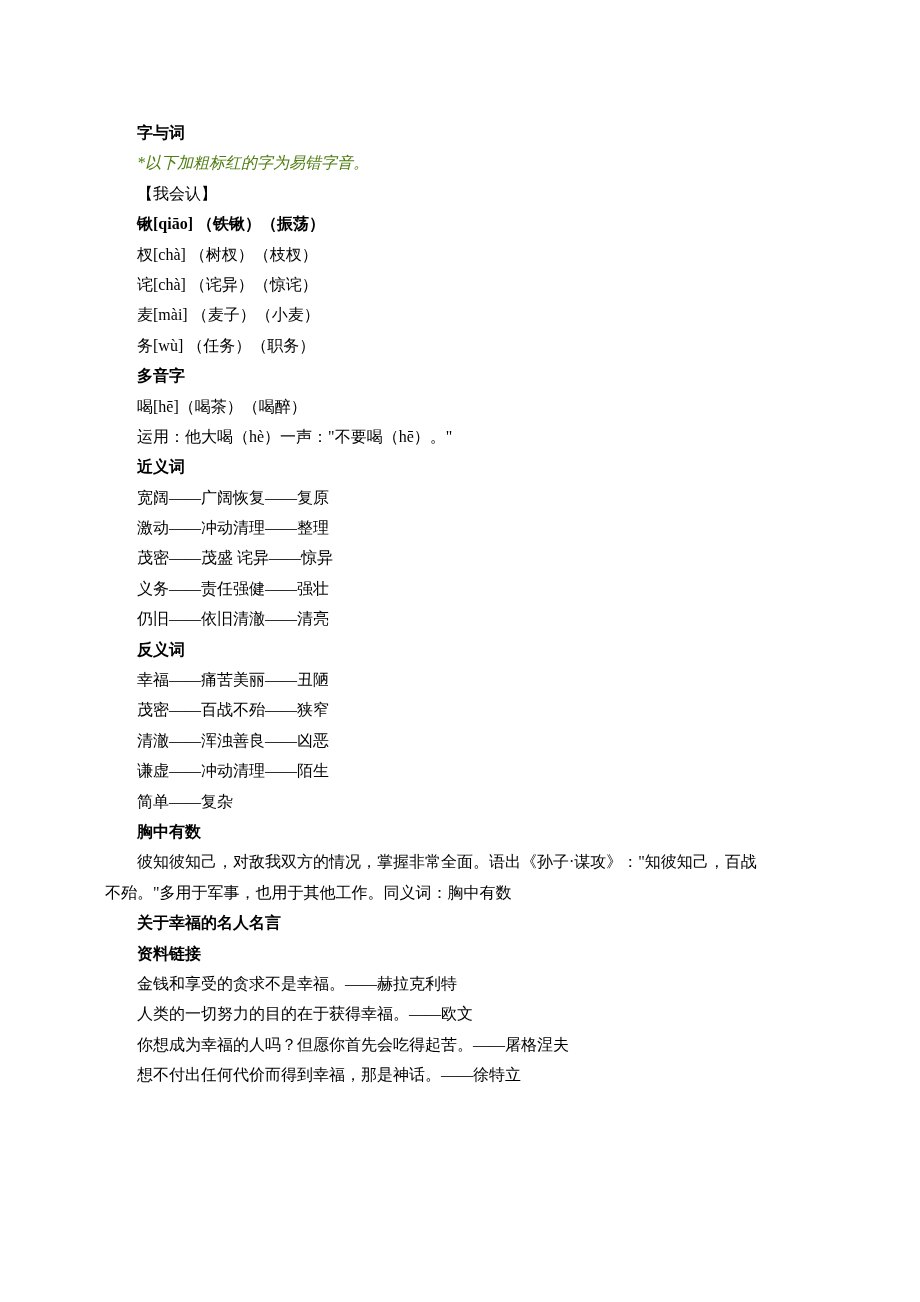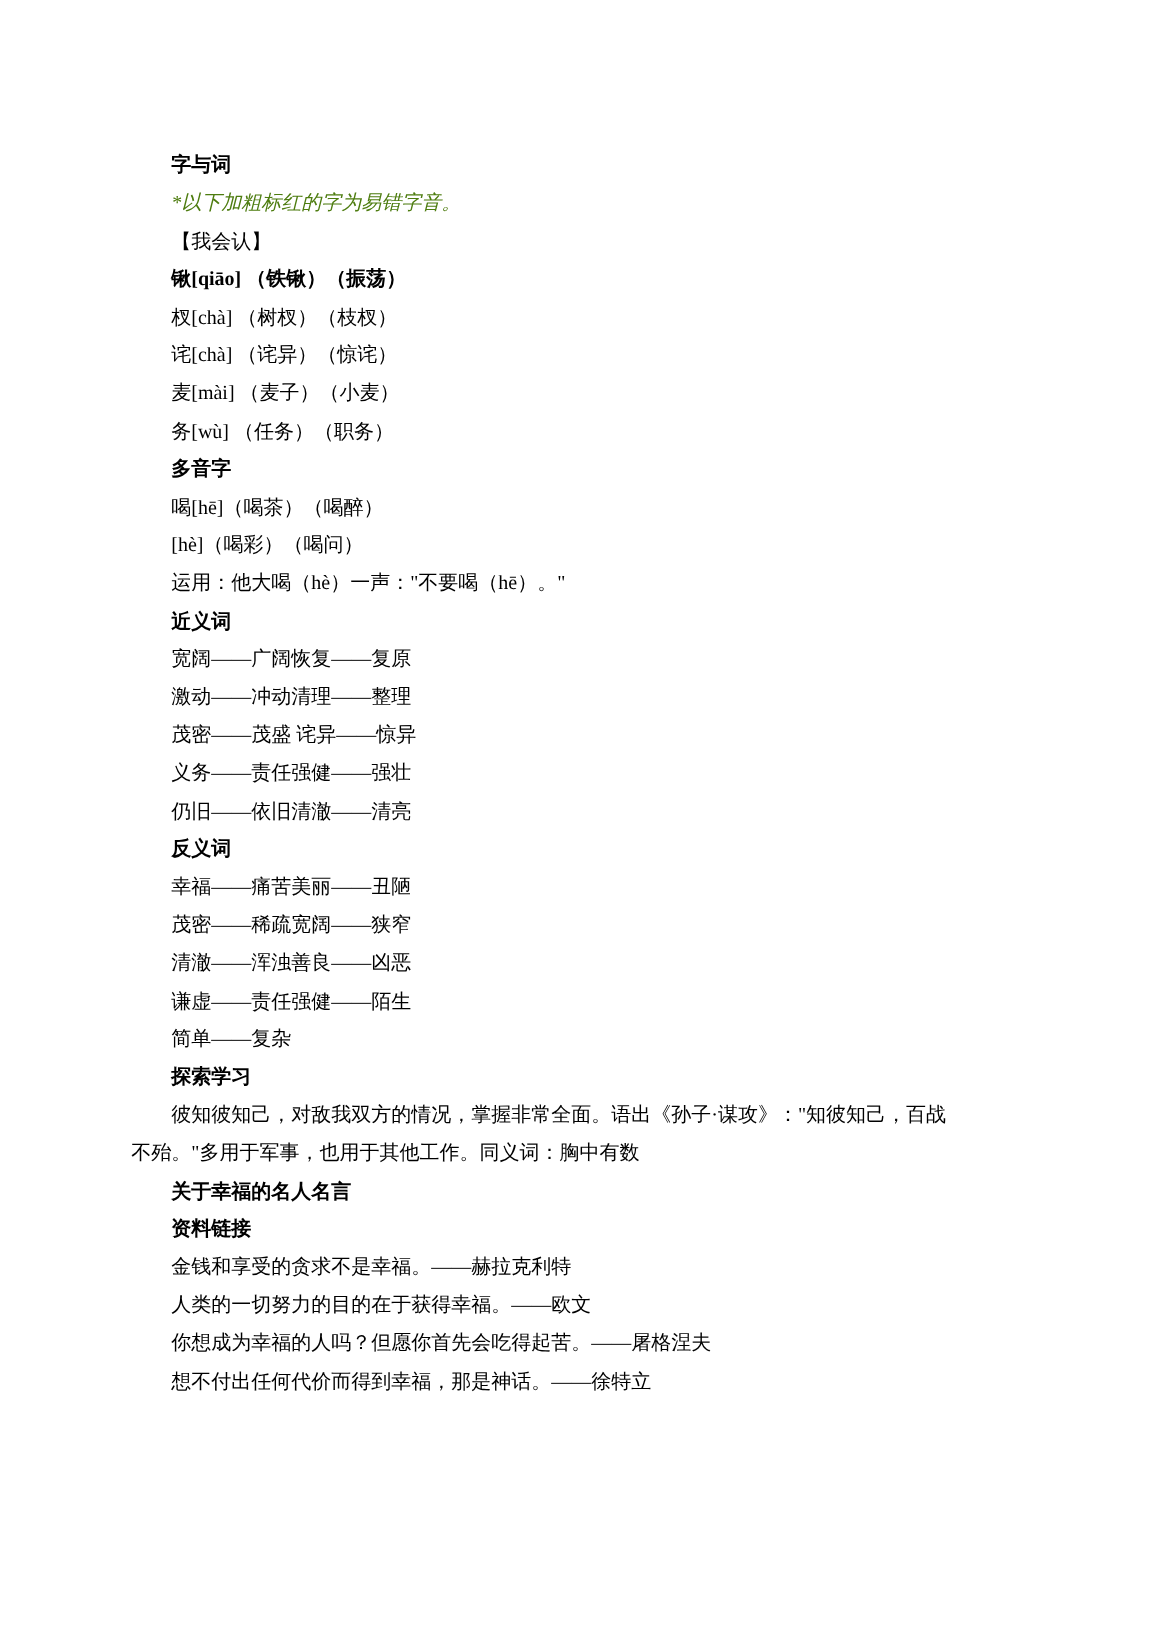--- a/index.html
+++ b/index.html
@@ -46,41 +46,40 @@
   <p class="line indent">【我会认】</p>
 
   <p class="line indent bold">锹[qiāo] （铁锹）（振荡）</p>
   <p class="line indent">杈[chà] （树杈）（枝杈）</p>
   <p class="line indent">诧[chà] （诧异）（惊诧）</p>
   <p class="line indent">麦[mài] （麦子）（小麦）</p>
   <p class="line indent">务[wù] （任务）（职务）</p>
 
   <p class="line indent bold">多音字</p>
   <p class="line indent">喝[hē]（喝茶）（喝醉）</p>
-  <p class="line indent">[hè]（喝彩）（喝问）</p>
 
   <p class="line indent">
     <span class="inline-bold">运用：</span><span>他大喝（hè）一声："不要喝（hē）。"</span>
   </p>
 
   <p class="line indent bold">近义词</p>
   <p class="line indent">宽阔——广阔恢复——复原</p>
   <p class="line indent">激动——冲动清理——整理</p>
   <p class="line indent">茂密——茂盛  诧异——惊异</p>
   <p class="line indent">义务——责任强健——强壮</p>
   <p class="line indent">仍旧——依旧清澈——清亮</p>
 
   <p class="line indent bold">反义词</p>
   <p class="line indent">幸福——痛苦美丽——丑陋</p>
-  <p class="line indent">茂密——稀疏宽阔——狭窄</p>
+  <p class="line indent">茂密——百战不殆——狭窄</p>
   <p class="line indent">清澈——浑浊善良——凶恶</p>
-  <p class="line indent">谦虚——责任强健——陌生</p>
+  <p class="line indent">谦虚——冲动清理——陌生</p>
   <p class="line indent">简单——复杂</p>
 
-  <p class="line indent bold">探索学习</p>
+  <p class="line indent bold">胸中有数</p>
   <p class="line indent">
     <span class="inline-bold">彼</span><span>知彼知己，对敌我双方的情况，掌握非常全面。语出《孙子·谋攻》："知彼知己，百战不殆。"多用于军事，也用于其他工作。同义词：胸中有数</span>
   </p>
 
   <p class="line indent bold">关于幸福的名人名言</p>
   <p class="line indent bold">资料链接</p>
   <p class="line indent">金钱和享受的贪求不是幸福。——赫拉克利特</p>
   <p class="line indent">人类的一切努力的目的在于获得幸福。——欧文</p>
   <p class="line indent">你想成为幸福的人吗？但愿你首先会吃得起苦。——屠格涅夫</p>
   <p class="line indent">想不付出任何代价而得到幸福，那是神话。——徐特立</p>

